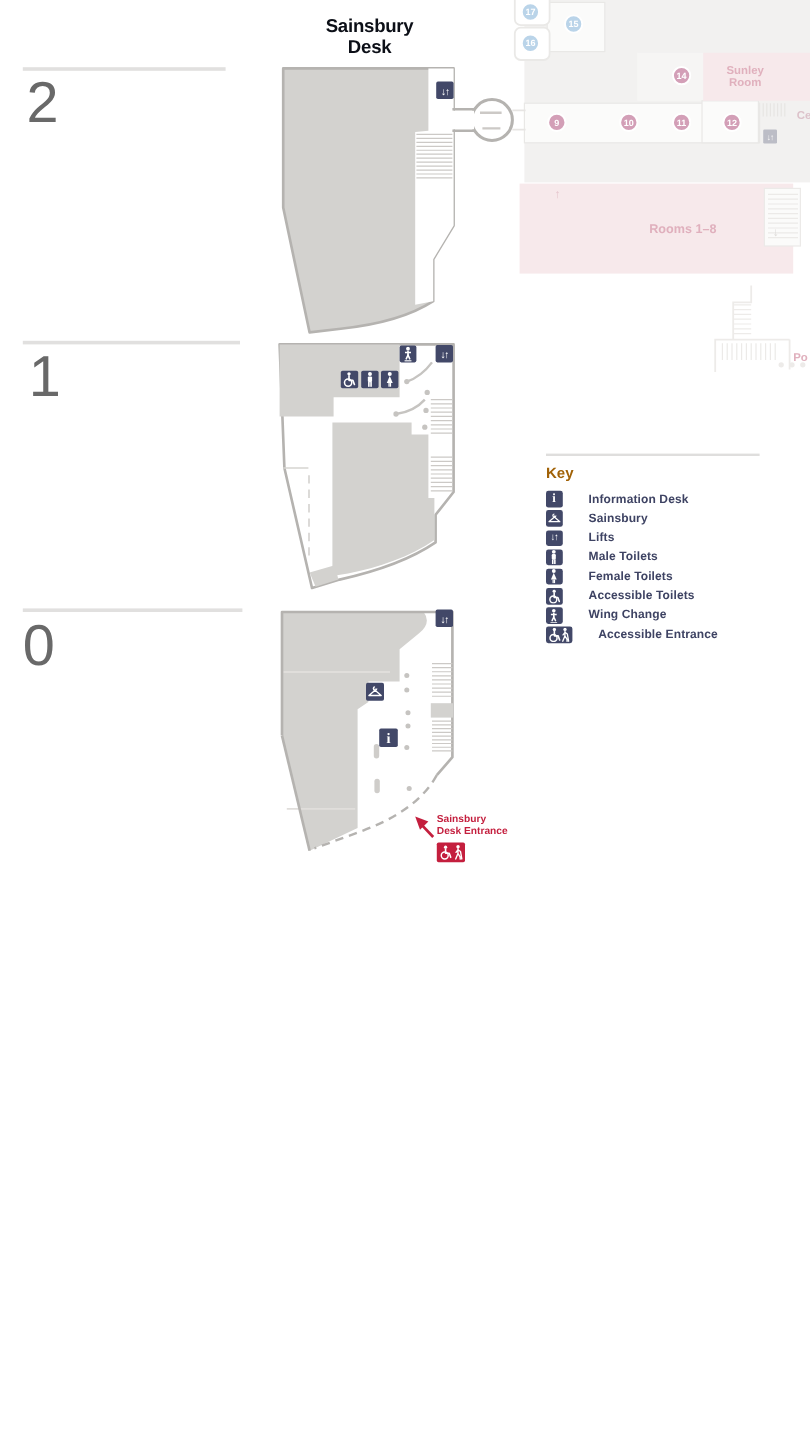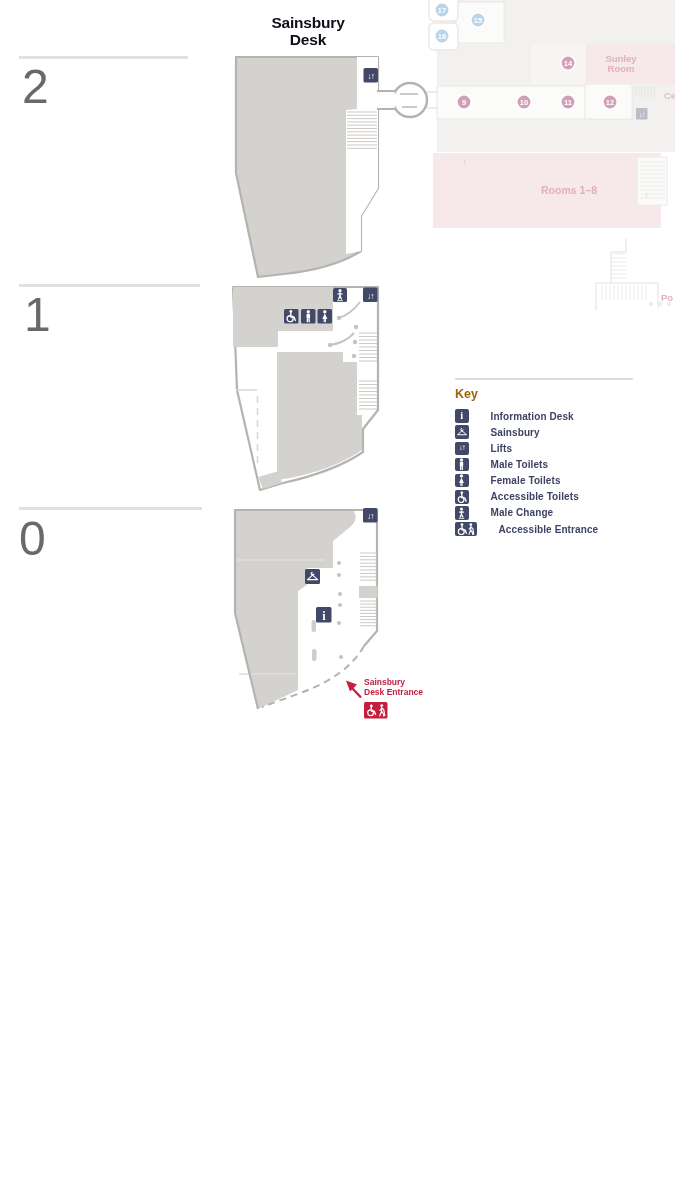--- a/index.html
+++ b/index.html
@@ -307,21 +307,21 @@
           </svg>
         </span>
       <span class="key-label">Accessible Toilets</span>
     </div>
     <div class="key-row">
       <span class="key-icon">
           <svg width="9" height="12.5" viewBox="0 0 10 14">
             <use href="#g-baby"></use>
           </svg>
         </span>
-      <span class="key-label">Male Change</span>
+      <span class="key-label">Wing Change</span>
     </div>
     <div class="key-row">
       <span class="key-icon wide">
         <svg width="18" height="12.5" viewBox="0 0 20 14">
             <use href="#g-wheelchair" x="0" y="0" width="12" height="14"></use>
             <use href="#g-walker" x="12" y="0" width="8" height="14"></use>
           </svg>
       </span>
       <span class="key-label">Accessible Entrance</span>
     </div>

